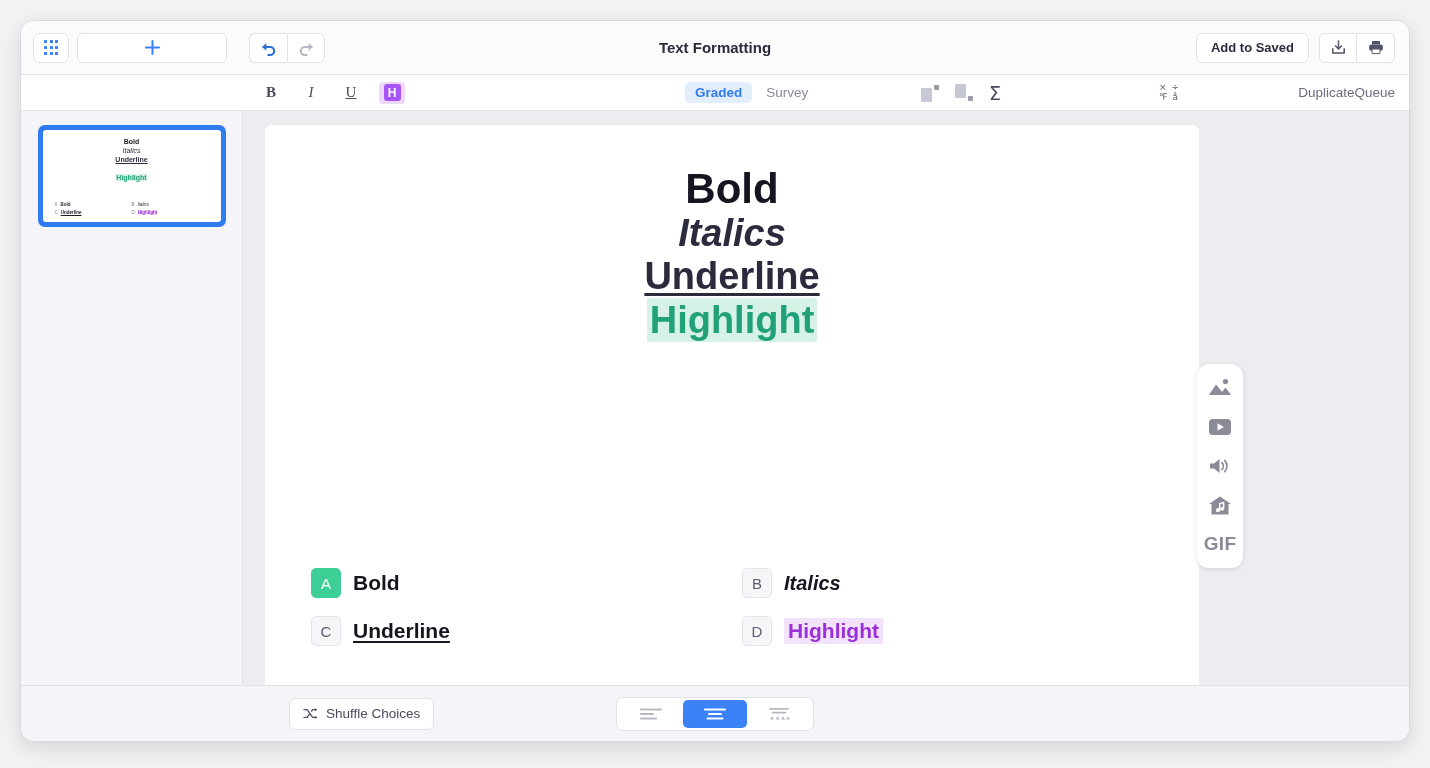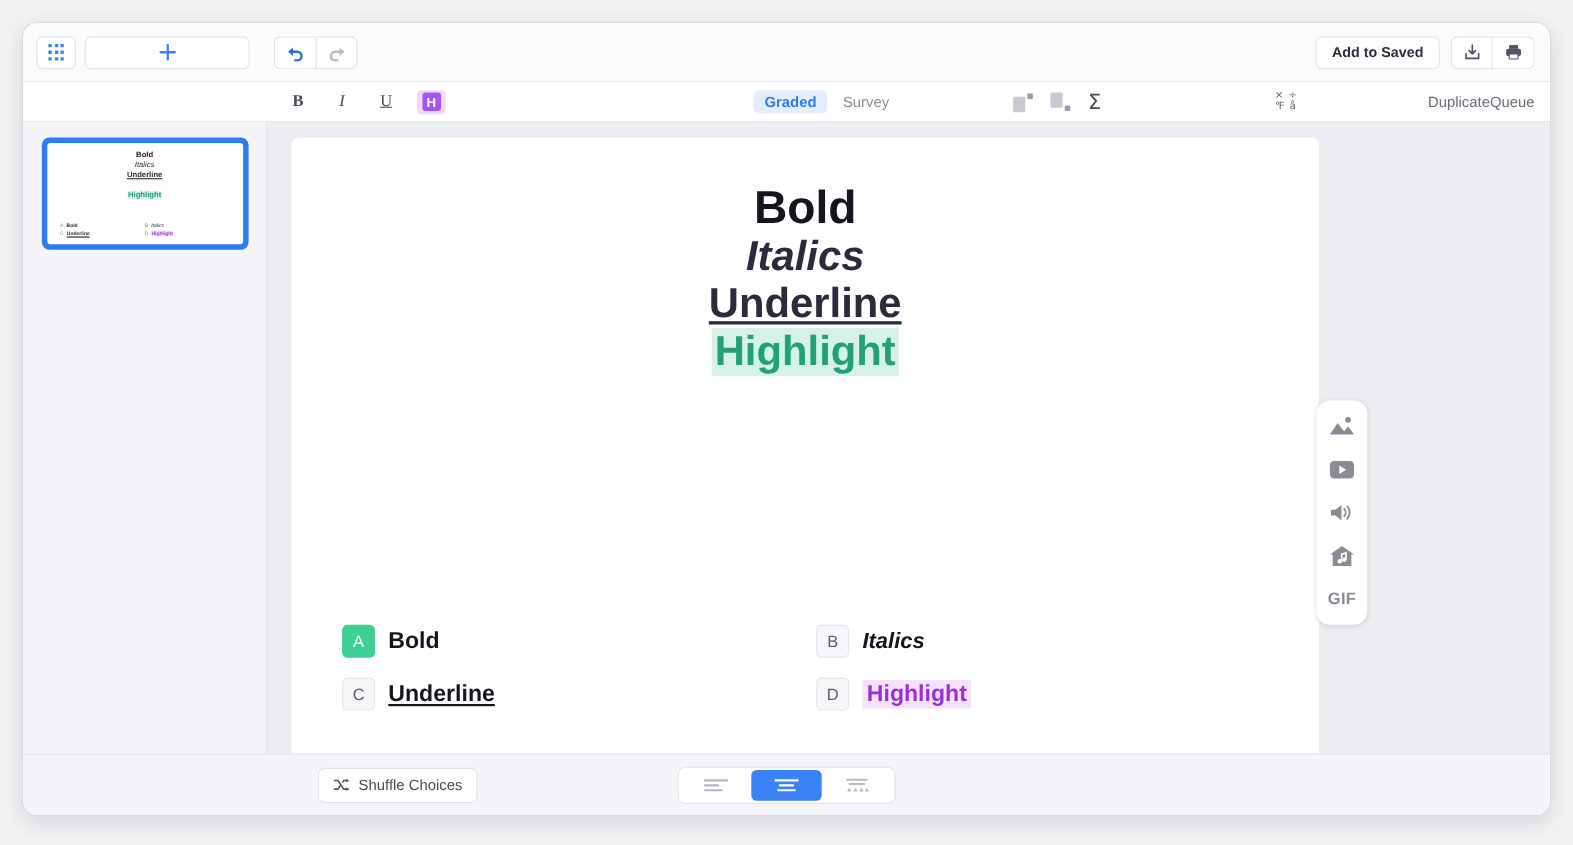--- a/index.html
+++ b/index.html
@@ -286,21 +286,21 @@
     position: absolute;
     right: 166px; top: 253px;
     width: 46px;
     background: #ffffff;
     border-radius: 12px;
     box-shadow: 0 1px 5px rgba(40,40,60,0.13);
     padding: 12px 0;
     display: flex; flex-direction: column; align-items: center; gap: 15px;
   }
   .media-btn { width: 26px; height: 24px; display:flex; align-items:center; justify-content:center; cursor: pointer; }
-  .gif-txt { font-size: 15px; color: #8b8b98; font-weight: bold; letter-spacing: 0.3px; }
+  .gif-txt { font-size: 19px; color: #8b8b98; font-weight: bold; letter-spacing: 0.3px; }
 
   
   .bottombar {
     height: 56px;
     flex: 0 0 56px;
     background: #f5f4f8;
     border-top: 1px solid #e0dfe6;
     display: flex;
     align-items: center;
     position: relative;
@@ -391,20 +391,21 @@
         </svg>
       </div>
       <div class="tb-btn redo-btn">
         <svg width="18" height="16" viewBox="0 0 18 16">
           <path d="M11.6 3.2 L16 7 L11.6 10.8 Z" fill="#b9b9c6"></path>
           <path d="M14.4 7 H7.8 a4 4 0 0 0 0 8 H9.6" stroke="#b9b9c6" stroke-width="2.2" fill="none" stroke-linecap="round"></path>
         </svg>
       </div>
     </div>
 
+    <div class="doc-title">Text Formatting</div>
 
     <div class="topbar-right">
       <div class="queue-btn">Add to Saved</div>
       <div class="icon-group">
         <div class="tb-btn">
           <svg width="17" height="17" viewBox="0 0 17 17">
             <path d="M8.5 2 V9.6 M5.6 7 L8.5 10 L11.4 7" stroke="#52526a" stroke-width="1.5" fill="none" stroke-linecap="round" stroke-linejoin="round"></path>
             <path d="M2.8 9.8 V14 H14.2 V9.8" stroke="#52526a" stroke-width="1.5" fill="none" stroke-linecap="round"></path>
           </svg>
         </div>

